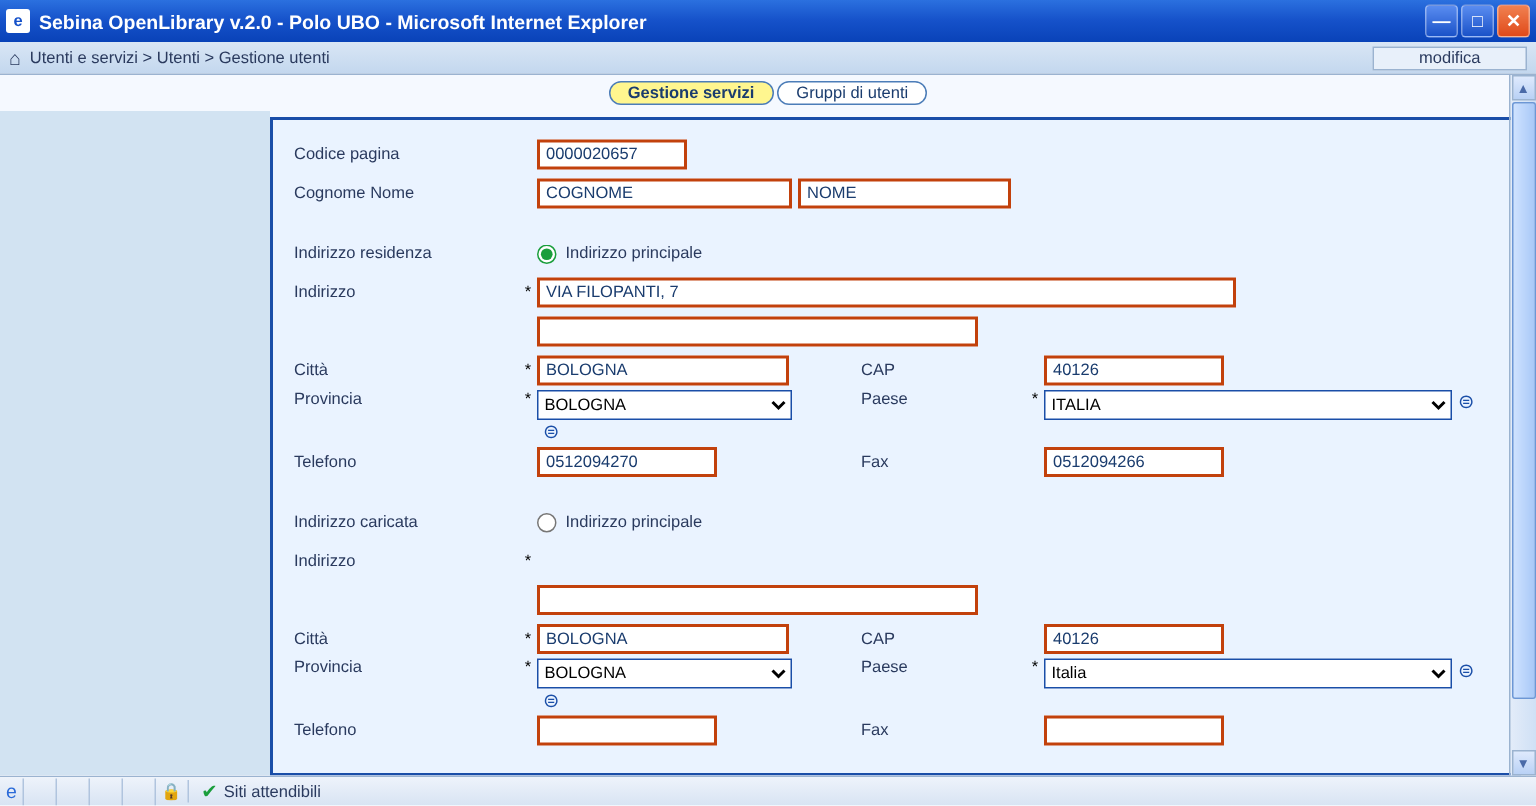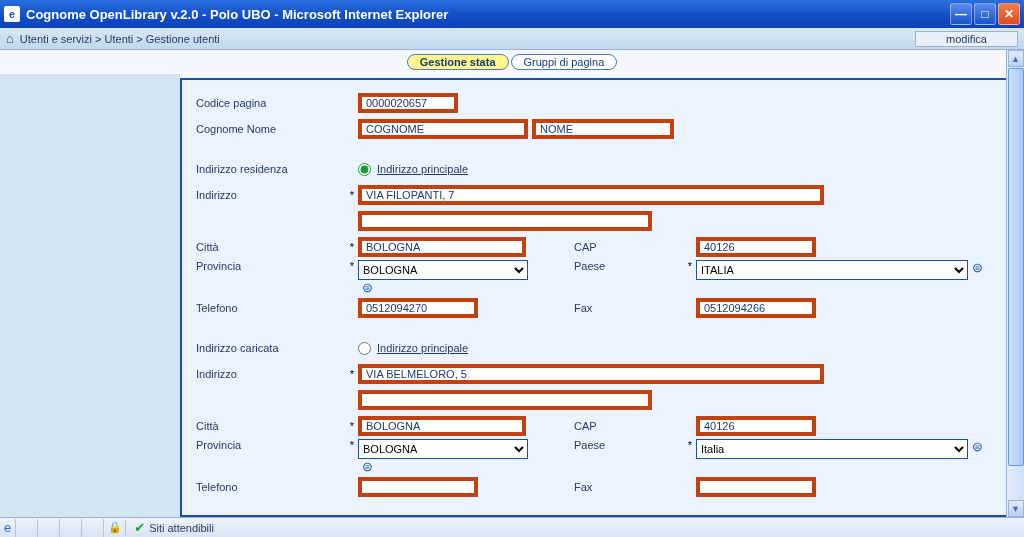--- a/index.html
+++ b/index.html
@@ -65,28 +65,28 @@
     flex:1; margin: 4px 10px 0 0;
     border: 2px solid #1a4ea8;
     background: #eaf3ff;
     padding: 10px 14px;
     overflow-y: auto;
   }
   .frow { display:flex; align-items:center; min-height: 26px; }
   .flabel { width: 150px; color:#2a3a5e; }
   .fstar { width: 12px; text-align:center; color:#000; }
   .finput {
-    border: 4px solid #c2410c; height: 20px; padding: 1px 4px; background:#fff;
+    border: 2px solid #c2410c; height: 20px; padding: 1px 4px; background:#fff;
     color:#1a3c6e; font-family: inherit; font-size:11px;
   }
   .fselect {
     border: 1px solid #1a4ea8; height: 20px; background:#fff; color:#000;
     font-family:inherit; font-size:11px;
   }
-  .radio-wrap { display:inline-flex; align-items:center; gap:6px; color:#2a3a5e;text-decoration:underline; }
+  .radio-wrap { display:inline-flex; align-items:center; gap:6px; color:#2a3a5e; }
   .radio-wrap input { accent-color:#1a9e3c; }
   .rspacer { height: 14px; }
   .col2label { width: 110px; color:#2a3a5e; display:inline-block; }
   .col2star  { width:12px; text-align:center;display:inline-block;}
   .eq-icon { color:#1a4ea8; font-size:13px; margin-left:4px;}
   
   .action-row {
     display:flex; gap: 80px; justify-content:flex-start;
     padding: 4px 0 0 380px; color:#1a3c6e; font-weight:normal;
   }
@@ -115,39 +115,39 @@
   .statusbar .st-text { flex:1; }
   .statusbar .cells { display:flex; }
   .statusbar .cell { border-left:1px solid #b0c4de; width:22px;height:18px; display:flex;align-items:center;justify-content:center;}
   .statusbar .zone { border-left:1px solid #b0c4de; padding:0 8px; display:flex; align-items:center; gap:4px;}
 </style>
 </head>
 <body>
 
 <div class="titlebar">
   <span class="app-icon">e</span>
-  <span class="title">Cognome OpenLibrary v.2.0 - Polo UBO - Microsoft Internet Explorer</span>
+  <span class="title">Sebina OpenLibrary v.2.0 - Polo UBO - Microsoft Internet Explorer</span>
   <div class="win-btns">
     <div class="win-btn">—</div>
     <div class="win-btn">□</div>
     <div class="win-btn close">✕</div>
   </div>
 </div>
 
 <div class="toolbar">
   <span class="home-icon">⌂</span>
   <span class="crumb">Utenti e servizi &gt; Utenti &gt; Gestione utenti</span>
   <span class="mod-box">modifica</span>
 </div>
 
 <div class="content-outer">
 
   <div class="tab-row">
-    <span class="tab active">Gestione stata</span>
-    <span class="tab">Gruppi di pagina</span>
+    <span class="tab active">Gestione servizi</span>
+    <span class="tab">Gruppi di utenti</span>
   </div>
 
   <div class="body-split">
     <div class="side-strip"></div>
 
     <div class="form-panel">
 
       <div class="frow">
         <span class="flabel">Codice pagina</span>
         <span class="fstar"></span>
@@ -229,21 +229,20 @@
         <span class="fstar"></span>
         <label class="radio-wrap">
           <input type="radio" name="principale" style="">
           <span>Indirizzo principale</span>
         </label>
       </div>
 
       <div class="frow">
         <span class="flabel">Indirizzo</span>
         <span class="fstar">*</span>
-        <input class="finput" style="width: 466px;" value="VIA BELMELORO, 5">
       </div>
       <div class="frow">
         <span class="flabel"></span>
           <span class="fstar"></span>
         <input class="finput" style="width: 294px;" value="">
       </div>
 
       <div class="frow">
         <span class="flabel">Città</span>
         <span class="fstar">*</span>

